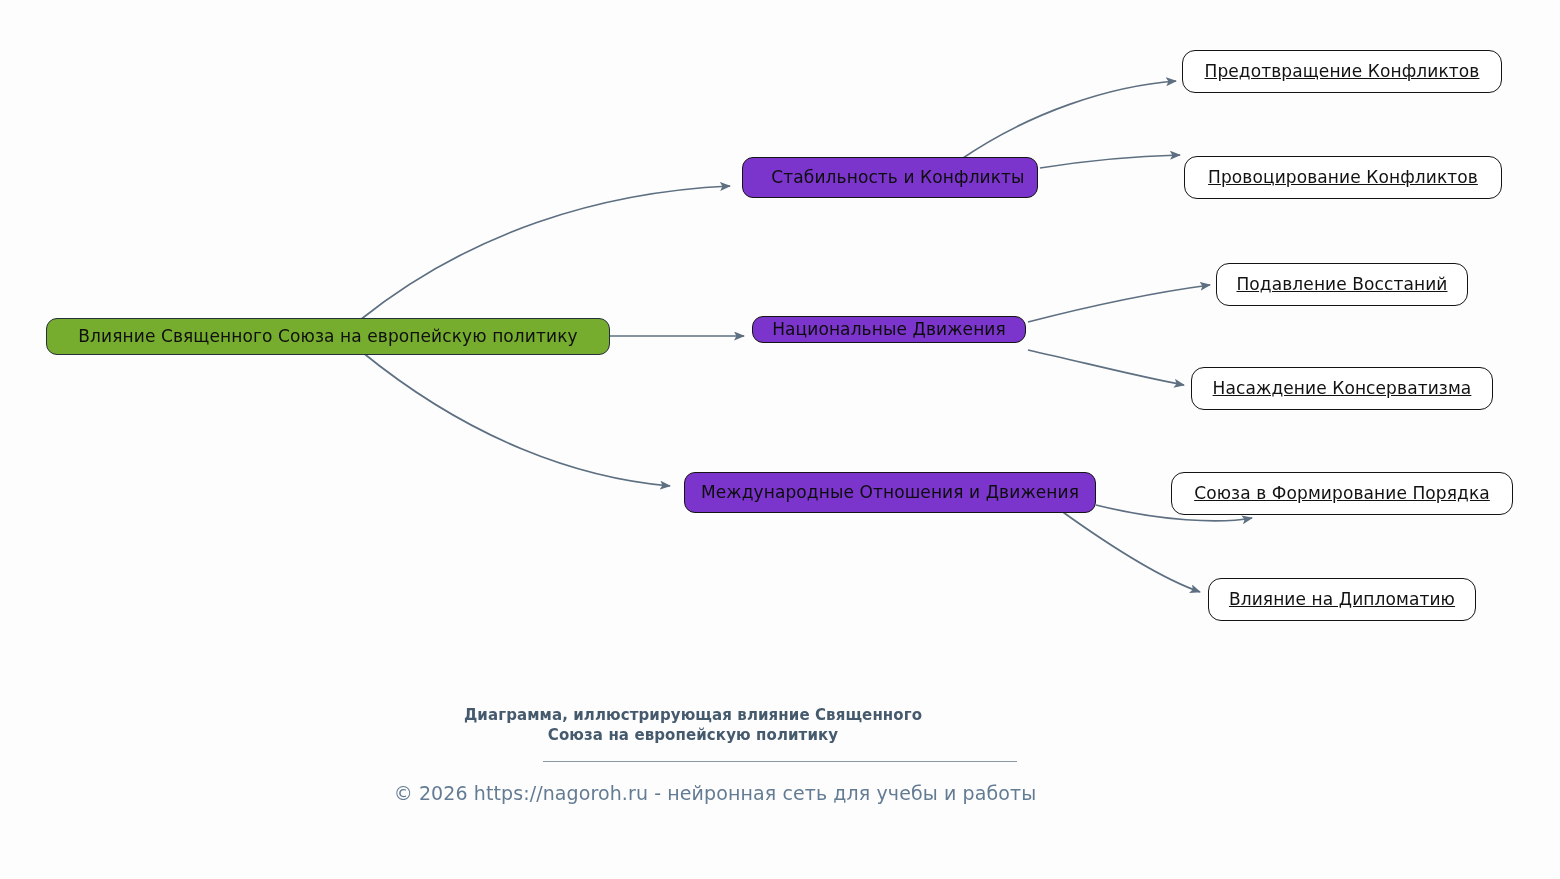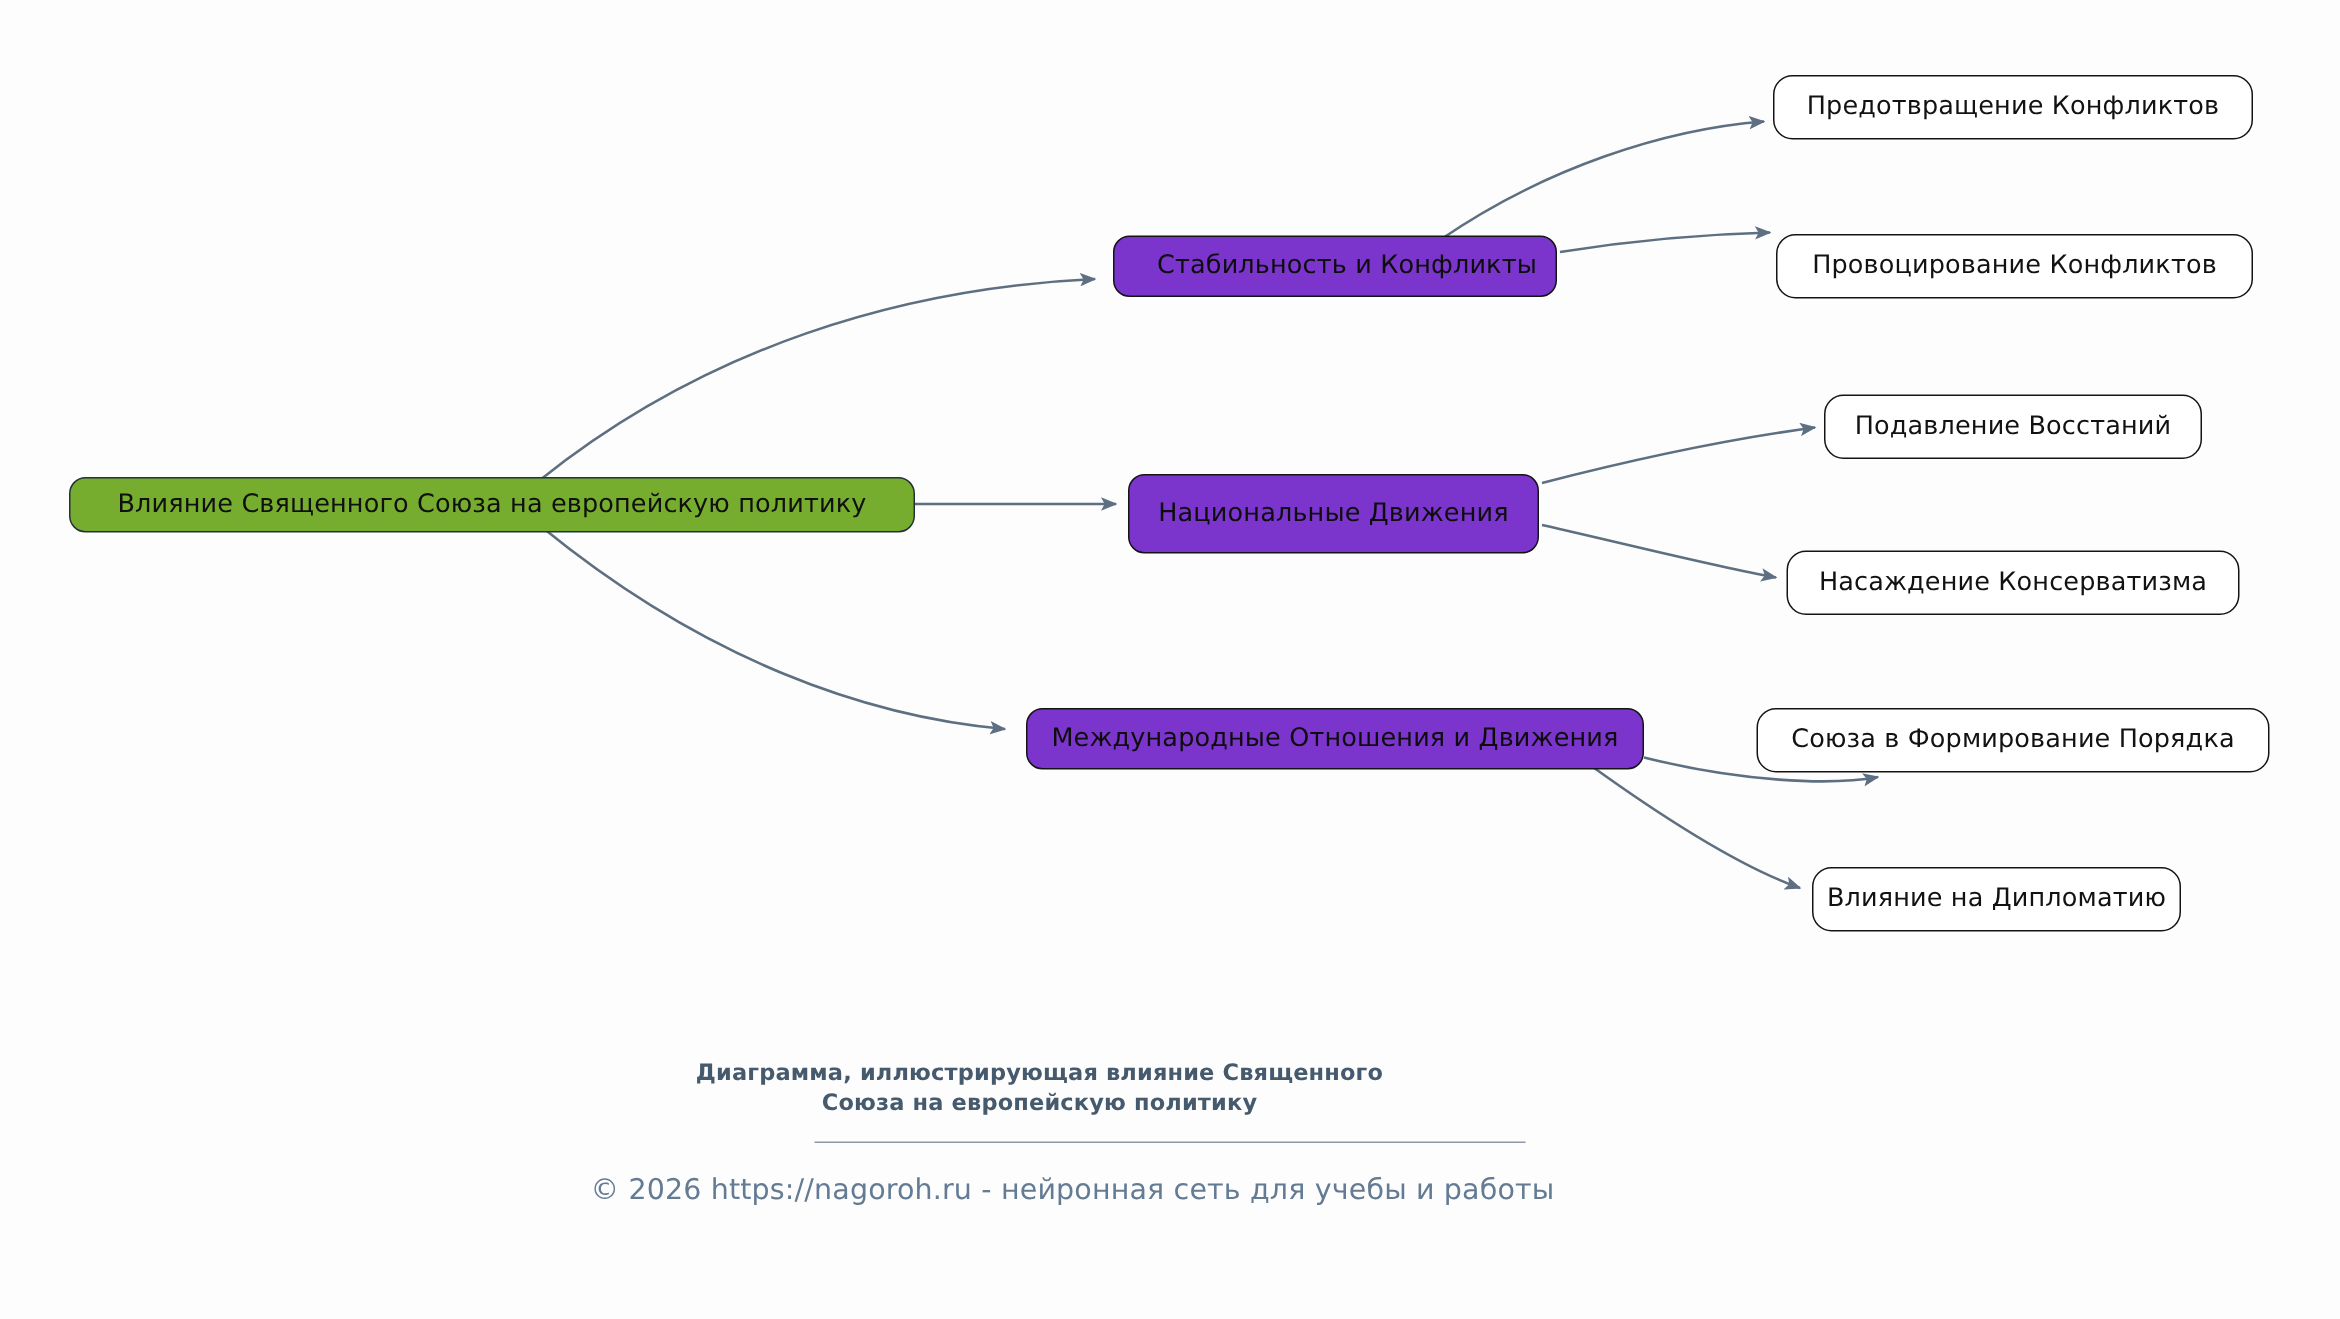--- a/index.html
+++ b/index.html
@@ -64,20 +64,21 @@
     font-size: 17px;
     border-color: #141414;
   }
 
   .node.leaf {
     background: #ffffff;
     color: #121212;
     font-size: 17px;
     border-color: #141414;
     border-radius: 13px;
+    text-decoration: underline;
   }
 
   
   .caption {
     position: absolute;
     left: 0;
     top: 705px;
     width: 1386px;
     text-align: center;
     color: #465a6e;
@@ -140,21 +141,21 @@
   </svg>
 
   <div class="node root" style="left:46px; top:318px; width:564px; height:37px;">
     <span class="node-label">Влияние Священного Союза на европейскую политику</span>
   </div>
 
   <div class="node branch" style="left:742px; top:157px; width:296px; height:41px;padding-left:16px;">
     <span class="node-label">Стабильность и Конфликты</span>
   </div>
 
-  <div class="node branch" style="left:752px; top:316px; width:274px; height:53px;">
+  <div class="node branch" style="left:752px; top:316px; width:274px; height:27px;">
     <span class="node-label">Национальные Движения</span>
   </div>
 
   <div class="node branch" style="left:684px; top:472px; width:412px; height:41px;">
     <span class="node-label">Международные Отношения и Движения</span>
   </div>
 
   <div class="node leaf" style="left:1182px; top:50px; width:320px; height:43px;">
     <span class="node-label">Предотвращение Конфликтов</span>
   </div>
@@ -168,21 +169,21 @@
   </div>
 
   <div class="node leaf" style="left:1191px; top:367px; width:302px; height:43px;">
     <span class="node-label">Насаждение Консерватизма</span>
   </div>
 
   <div class="node leaf" style="left:1171px; top:472px; width:342px; height:43px;">
     <span class="node-label">Союза в Формирование Порядка</span>
   </div>
 
-  <div class="node leaf" style="left:1208px; top:578px; width:246px; height:43px;">
+  <div class="node leaf" style="left:1208px; top:578px; width:268px; height:43px;">
     <span class="node-label">Влияние на Дипломатию</span>
   </div>
 
   <div class="caption">
     <span>Диаграмма, иллюстрирующая влияние Священного</span>
     <span class="line2">Союза на европейскую политику</span>
   </div>
 
   <div class="divider"></div>
 

